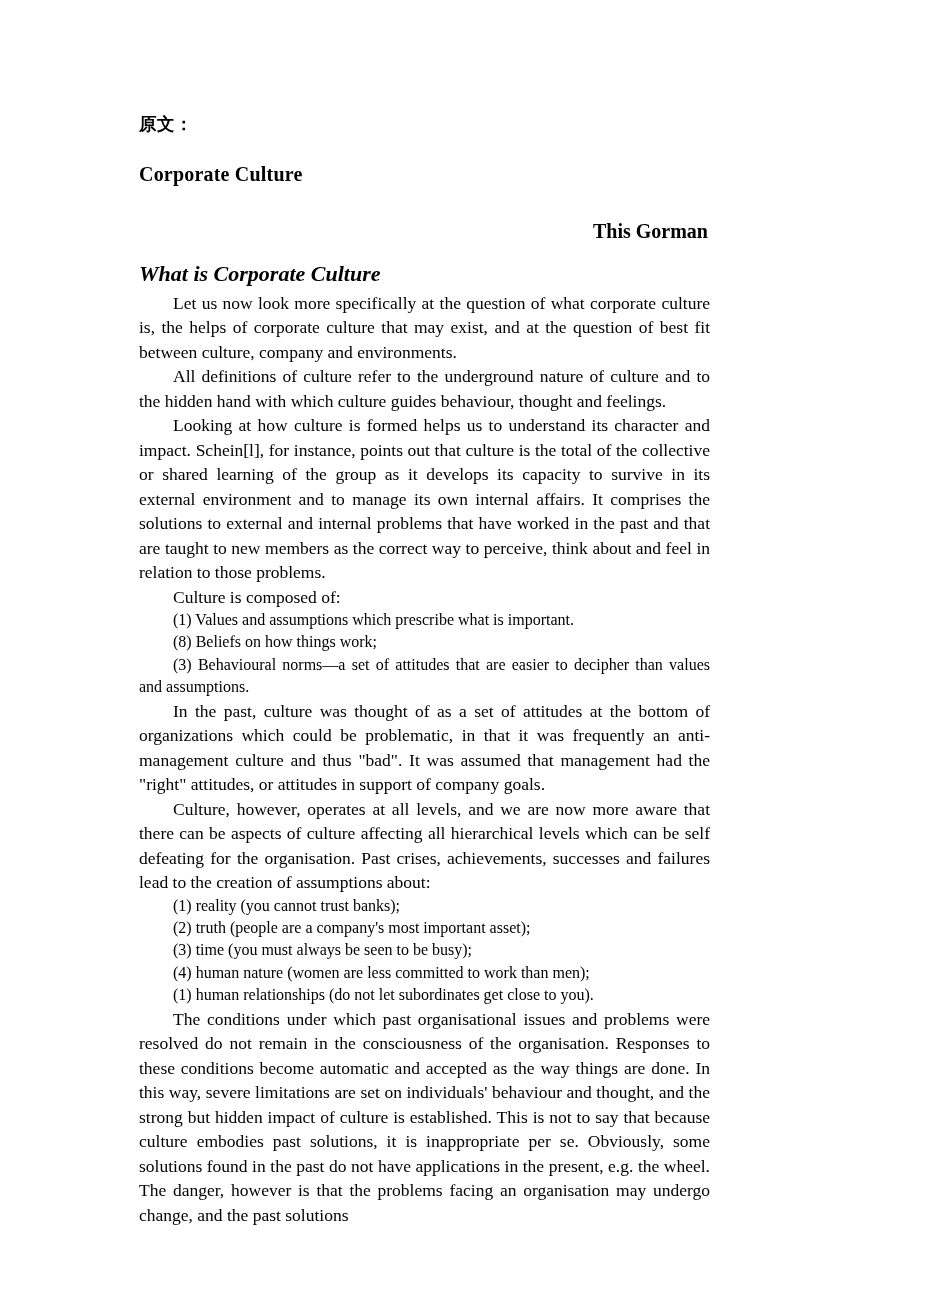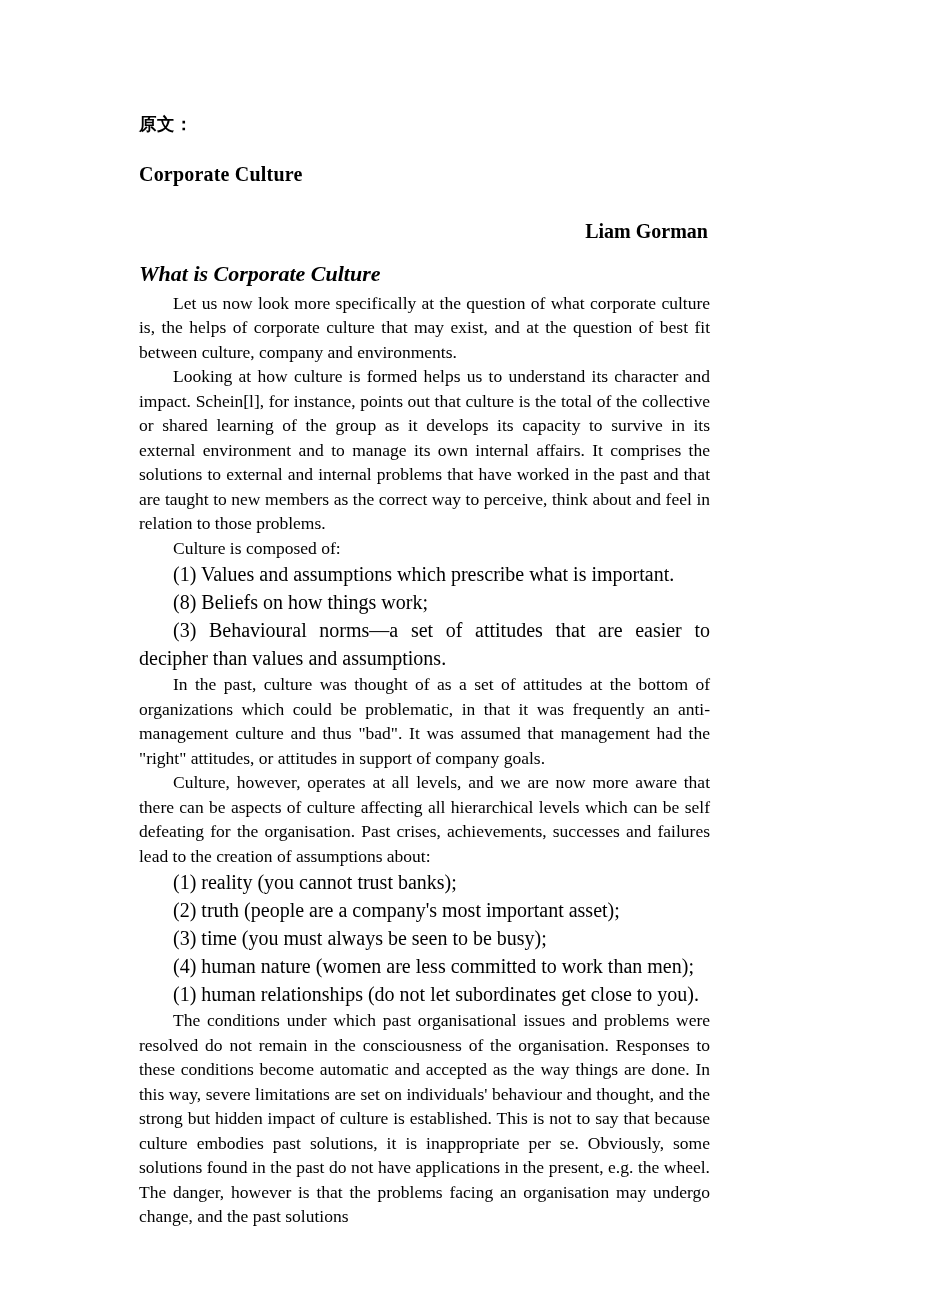--- a/index.html
+++ b/index.html
@@ -52,41 +52,42 @@
     font-size: 17.5px;
     line-height: 1.40;
     margin: 0;
     text-align: justify;
     text-justify: inter-word;
   }
   p.body-text.indent {
     text-indent: 34px;
   }
   p.list-item {
-    font-size: 20px;
+    font-size: 16px;
     line-height: 1.40;
     margin: 0;
     text-align: justify;
     text-indent: 34px;
   }
 </style>
 </head>
 <body>
 
 <div class="page">
 
   <div class="doc-label">原文：</div>
 
   <h1 class="doc-title">Corporate Culture</h1>
 
-  <div class="doc-author">Liam Gorman</div>
+  <div class="doc-author">This Gorman</div>
 
   <div class="section-heading">What is Corporate Culture</div>
 
   <p class="body-text indent">Let us now look more specifically at the question of what corporate culture is, the helps of corporate culture that may exist, and at the question of best fit between culture, company and environments.</p>
+  <p class="body-text indent">All definitions of culture refer to the underground nature of culture and to the hidden hand with which culture guides behaviour, thought and feelings.</p>
   <p class="body-text indent">Looking at how culture is formed helps us to understand its character and impact. Schein[l], for instance, points out that culture is the total of the collective or shared learning of the group as it develops its capacity to survive in its external environment and to manage its own internal affairs. It comprises the solutions to external and internal problems that have worked in the past and that are taught to new members as the correct way to perceive, think about and feel in relation to those problems.</p>
   <p class="body-text indent">Culture is composed of:</p>
   <p class="list-item">(1) Values and assumptions which prescribe what is important.</p>
   <p class="list-item">(8) Beliefs on how things work;</p>
   <p class="list-item">(3) Behavioural norms—a set of attitudes that are easier to decipher than  values and assumptions.</p>
   <p class="body-text indent">In the past, culture was thought of as a set of attitudes at the bottom of organizations which could be problematic, in that it was frequently an anti-management culture and thus "bad". It was assumed that management had the "right" attitudes, or attitudes in support of company goals.</p>
   <p class="body-text indent">Culture, however, operates at all levels, and we are now more aware that there can be aspects of culture affecting all hierarchical levels which can be self defeating for the organisation. Past crises, achievements, successes and failures lead to the creation of assumptions about:</p>
   <p class="list-item">(1) reality (you cannot trust banks);</p>
   <p class="list-item">(2) truth (people are a company's most important asset);</p>
   <p class="list-item">(3) time (you must always be seen to be busy);</p>

